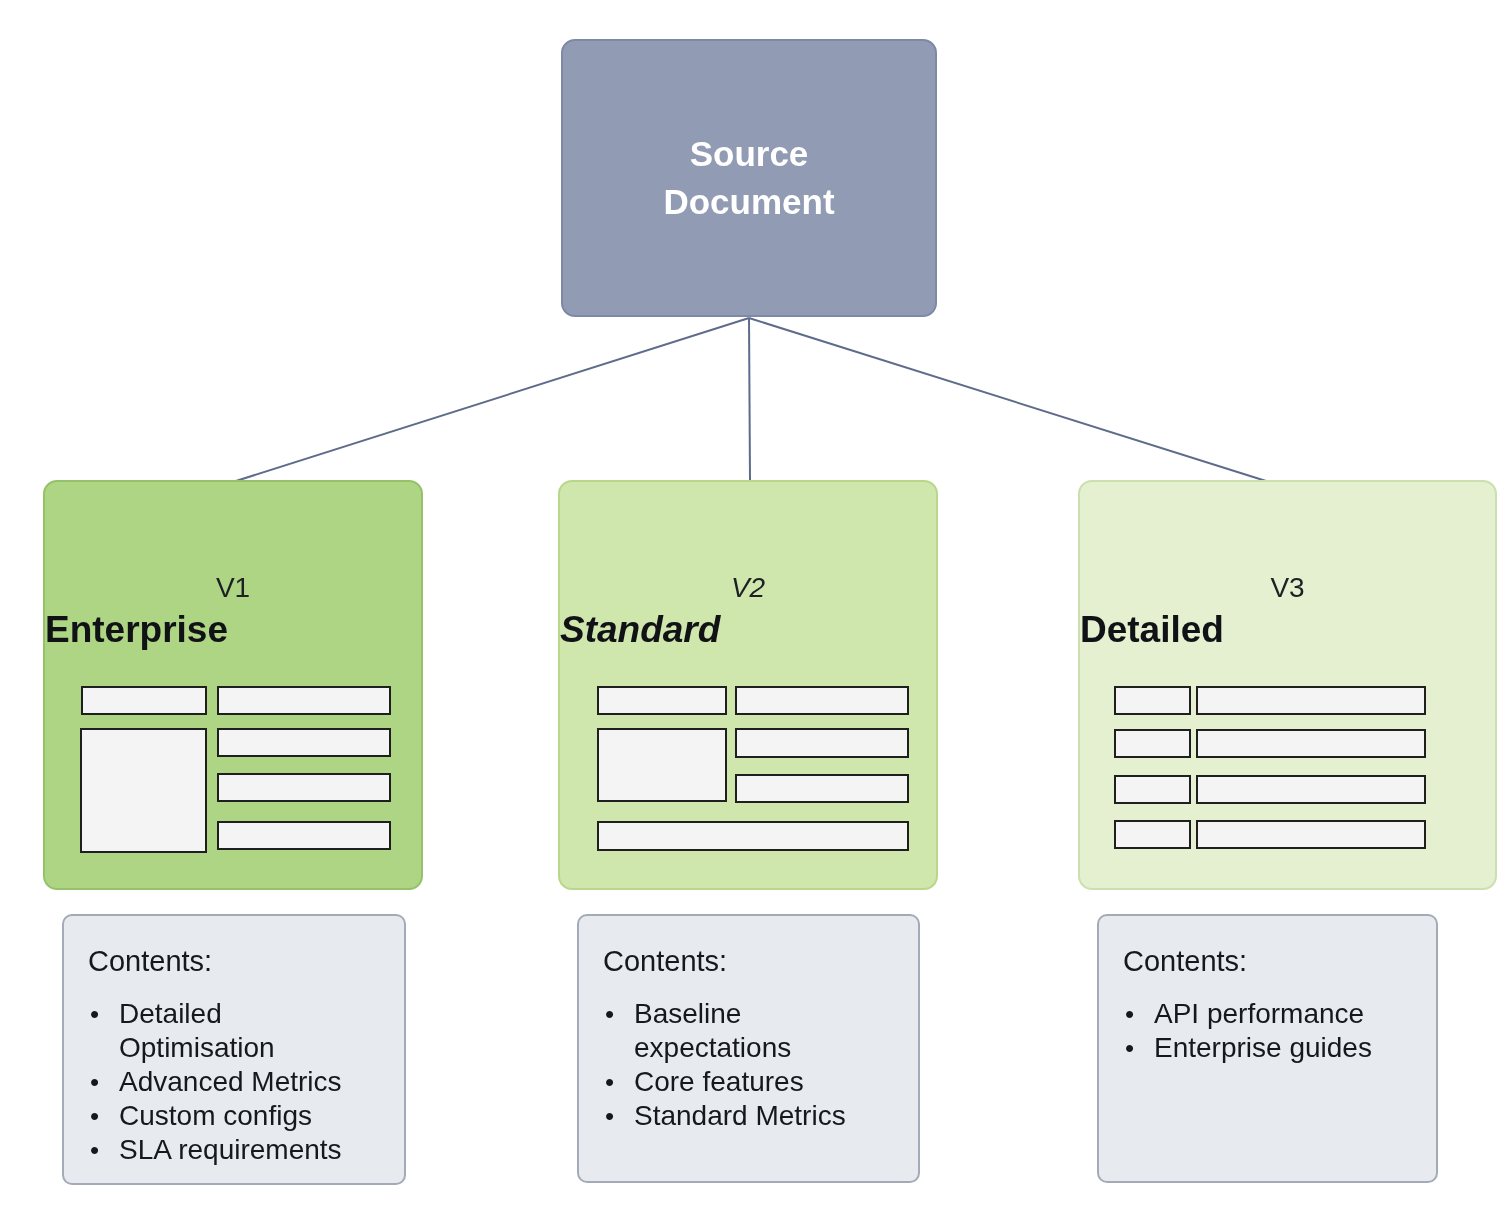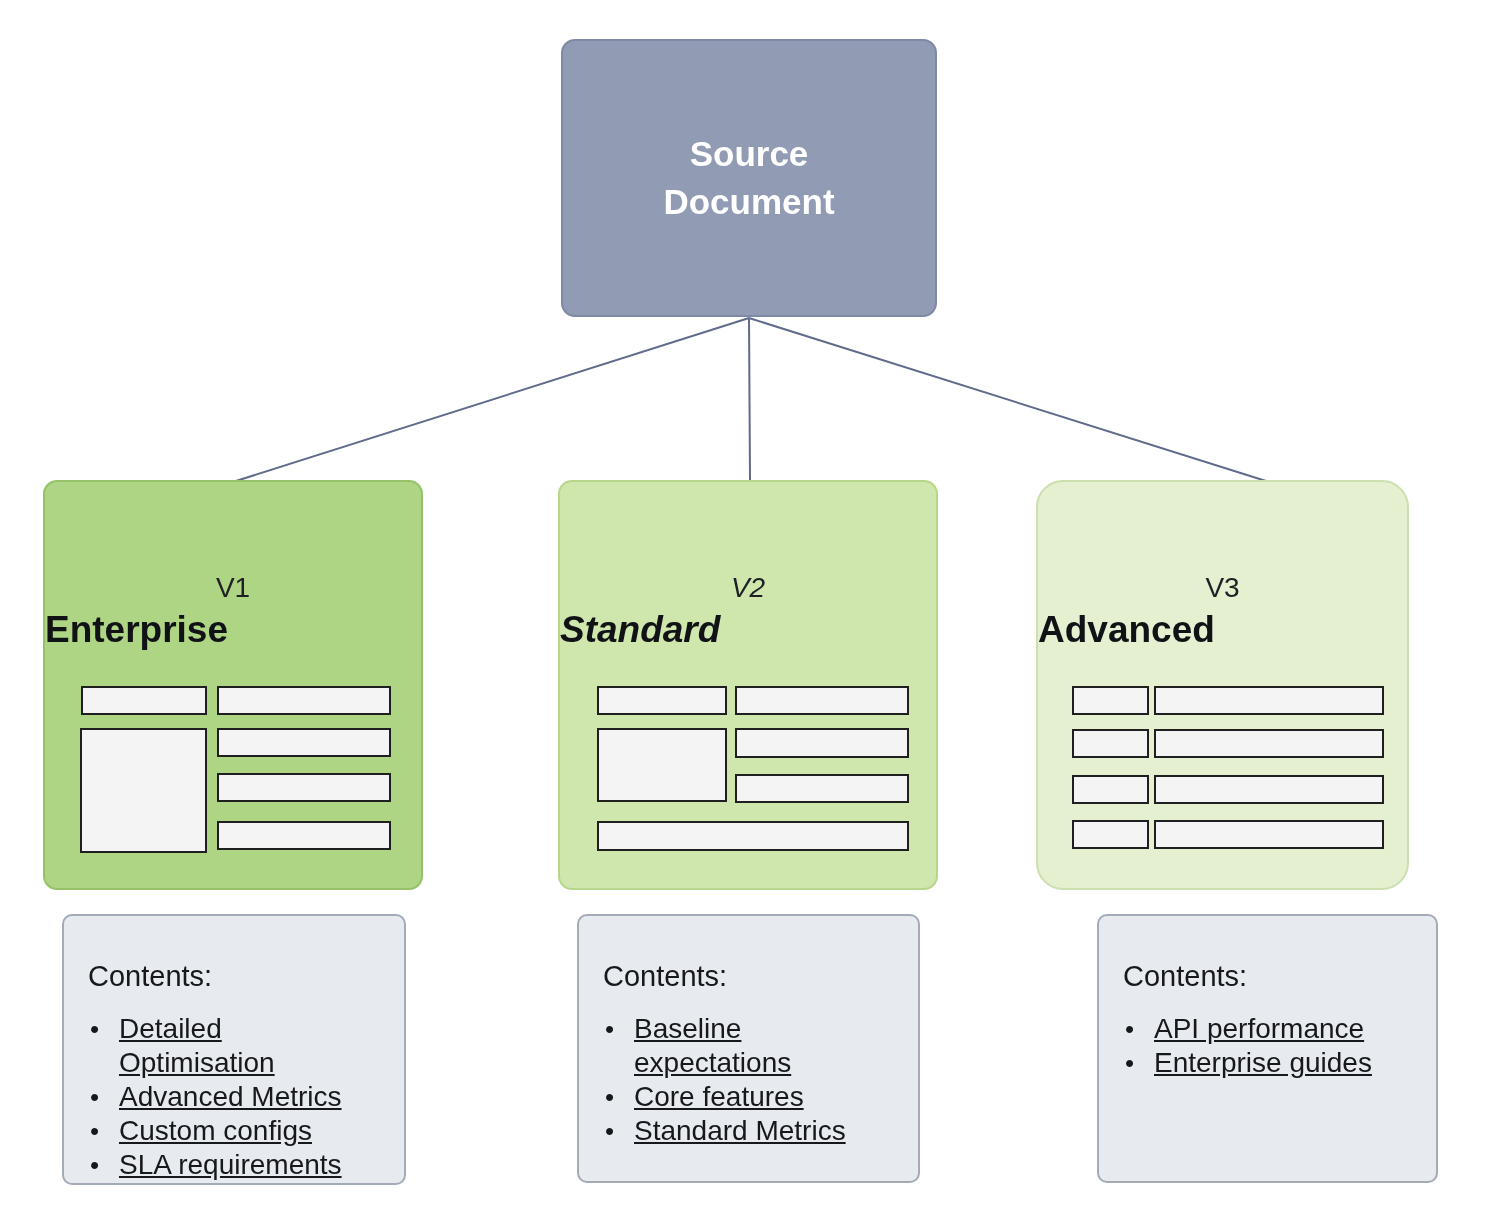--- a/index.html
+++ b/index.html
@@ -16,21 +16,21 @@
     background:#929bb4;border:2px solid #0f766e;border-radius:14px;
     display:flex;align-items:center;justify-content:center;z-index:1;box-sizing:border-box;
   }
   .root-title{
     width:250px;text-align:center;color:#ffffff;font-size:35px;font-weight:700;line-height:48px;
   }
   
   .card{position:absolute;top:480px;height:410px;border-radius:14px;z-index:1;box-sizing:border-box;border:2px solid transparent;}
   .card.v1{left:43px;width:380px;}
   .card.v2{left:558px;width:380px;}
-  .card.v3{left:1036px;width:373px;border-radius:27px;}
+  .card.v3{left:1078px;width:419px;}
   .v-label{position:absolute;top:90px;left:0;width:100%;text-align:center;font-size:28px;color:#1d2024;}
   .v-name{position:absolute;top:126px;left:0;width:100%;text-align:left;font-size:37px;font-weight:700;color:#101216;line-height:44px;}
   
   .rect{position:absolute;background:#f4f4f4;border:2px solid #1f1f1f;box-sizing:border-box;}
   
   .v1 .r-a{left:36px;top:204px;width:126px;height:29px;}
   .v1 .r-b{left:172px;top:204px;width:174px;height:29px;}
   .v1 .r-c{left:35px;top:246px;width:127px;height:125px;}
   .v1 .r-d{left:172px;top:246px;width:174px;height:29px;}
   .v1 .r-e{left:172px;top:291px;width:174px;height:29px;}
@@ -52,23 +52,23 @@
   .v3 .r-g{left:34px;top:338px;width:77px;height:29px;}
   .v3 .r-h{left:116px;top:338px;width:230px;height:29px;}
   
   .contents{
     position:absolute;top:914px;background:#e7eaee;border:2px solid #a3abb8;border-radius:10px;
     box-sizing:border-box;padding:28px 26px 0 24px;z-index:1;color:#16181c;
   }
   .contents.c1{left:62px;width:344px;height:271px;}
   .contents.c2{left:577px;width:343px;height:269px;}
   .contents.c3{left:1097px;width:341px;height:269px;}
-  .c-title{font-size:29px;margin:16px 0 19px 0;font-weight:400;}
+  .c-title{font-size:29px;margin:1px 0 19px 0;font-weight:400;}
   .c-list{list-style:none;margin:0;padding:0;font-size:28px;line-height:34px;}
-  .c-list li{position:relative;padding-left:31px;text-decoration:underline;}
+  .c-list li{position:relative;padding-left:31px;}
   .c-list li::before{content:"\2022";position:absolute;left:2px;top:0;font-size:26px;color:#16181c;}
 </style>
 </head>
 <body>
 
 <div class="canvas">
 
   <svg class="connectors">
     <line x1="749" y1="318" x2="236" y2="481" style="stroke: rgb(95, 107, 138);"></line>
     <line x1="749" y1="318" x2="750" y2="481" style="stroke: rgb(95, 107, 138);"></line>
@@ -96,21 +96,21 @@
     <div class="rect r-a"></div>
     <div class="rect r-b"></div>
     <div class="rect r-c"></div>
     <div class="rect r-d"></div>
     <div class="rect r-e"></div>
     <div class="rect r-f"></div>
   </div>
 
   <div class="card v3" style="background-color: rgb(228, 240, 208); border-color: rgb(204, 223, 174);">
     <div class="v-label">V3</div>
-    <div class="v-name">Advanced</div>
+    <div class="v-name">Detailed</div>
     <div class="rect r-a"></div>
     <div class="rect r-b"></div>
     <div class="rect r-c"></div>
     <div class="rect r-d"></div>
     <div class="rect r-e"></div>
     <div class="rect r-f"></div>
     <div class="rect r-g"></div>
     <div class="rect r-h"></div>
   </div>
 

